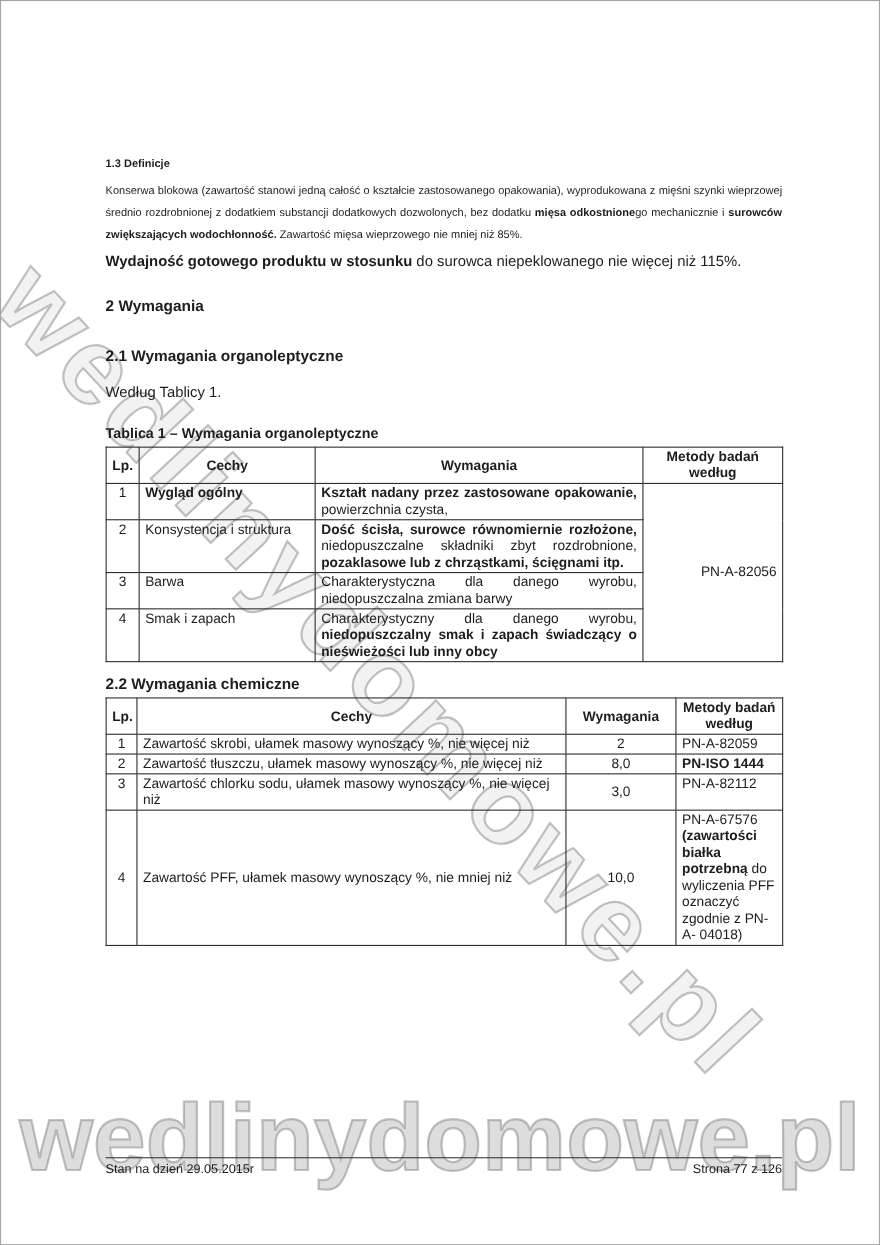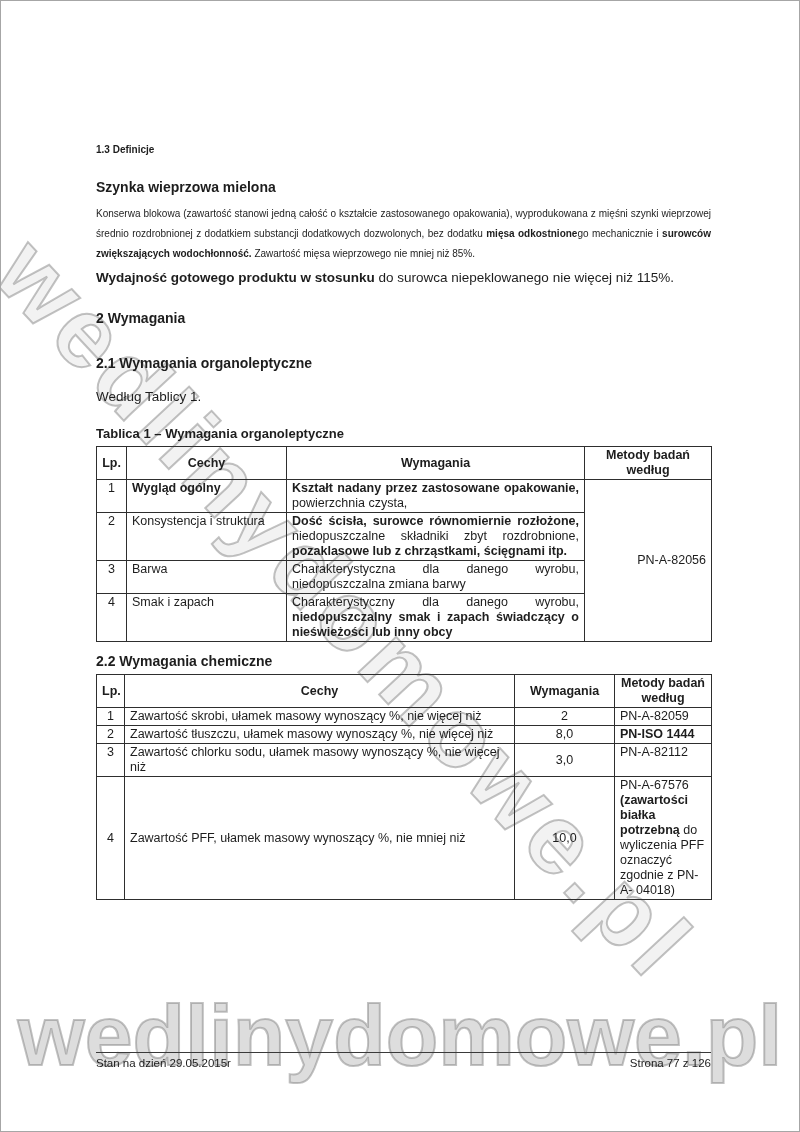--- a/index.html
+++ b/index.html
@@ -93,21 +93,20 @@
 <body>
 
 <div class="page">
 
   <div class="wm-diag">wedlinydomowe.pl</div>
   <div class="wm-bottom">wedlinydomowe.pl</div>
 
   <div class="content">
 
     <div class="h-def">1.3 Definicje</div>
-    <div class="h-product">Szynka wieprzowa mielona</div>
     <div class="p-def"><span>Konserwa blokowa (zawartość stanowi jedną całość o kształcie zastosowanego opakowania), wyprodukowana z mięśni szynki wieprzowej średnio rozdrobnionej z dodatkiem substancji dodatkowych dozwolonych, bez dodatku </span><span class="b">mięsa odkostnione</span><span>go mechanicznie i </span><span class="b">surowców</span><span> </span><span class="b">zwiększających wodochłonność.</span><span> Zawartość mięsa wieprzowego nie mniej niż 85%.</span></div>
     <div class="p-yield"><span class="b">Wydajność gotowego produktu w stosunku</span><span> do surowca niepeklowanego nie więcej niż 115%.</span></div>
 
     <div class="h-wym">2 Wymagania</div>
     <div class="h-org">2.1 Wymagania organoleptyczne</div>
     <div class="ref">Według Tablicy 1.</div>
 
     <div class="caption">Tablica 1 – Wymagania organoleptyczne</div>
 
     <table class="t1">

